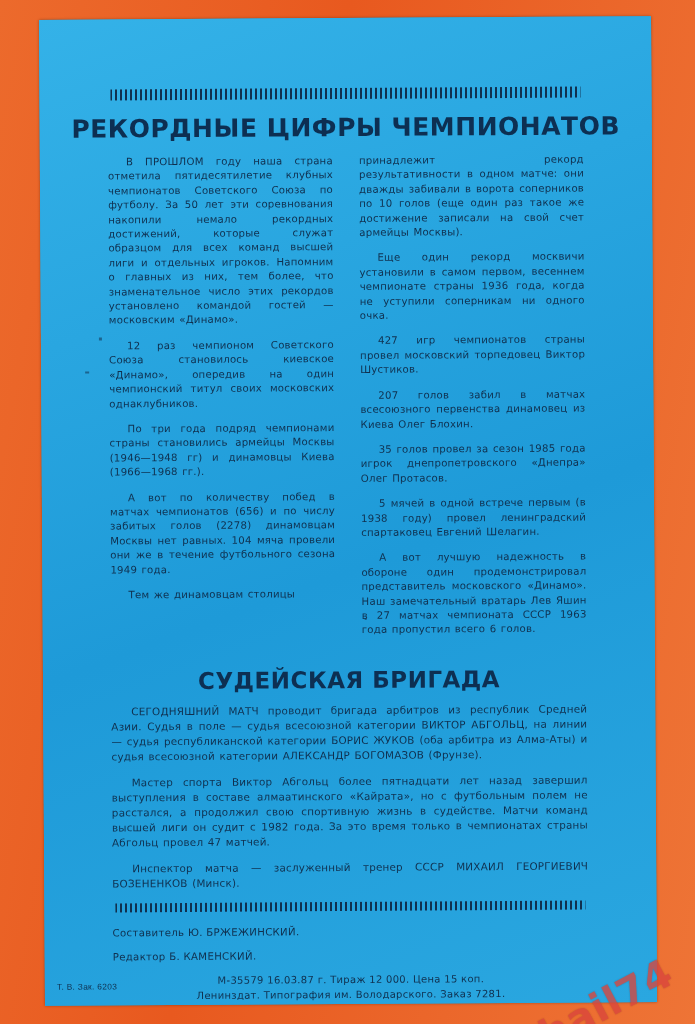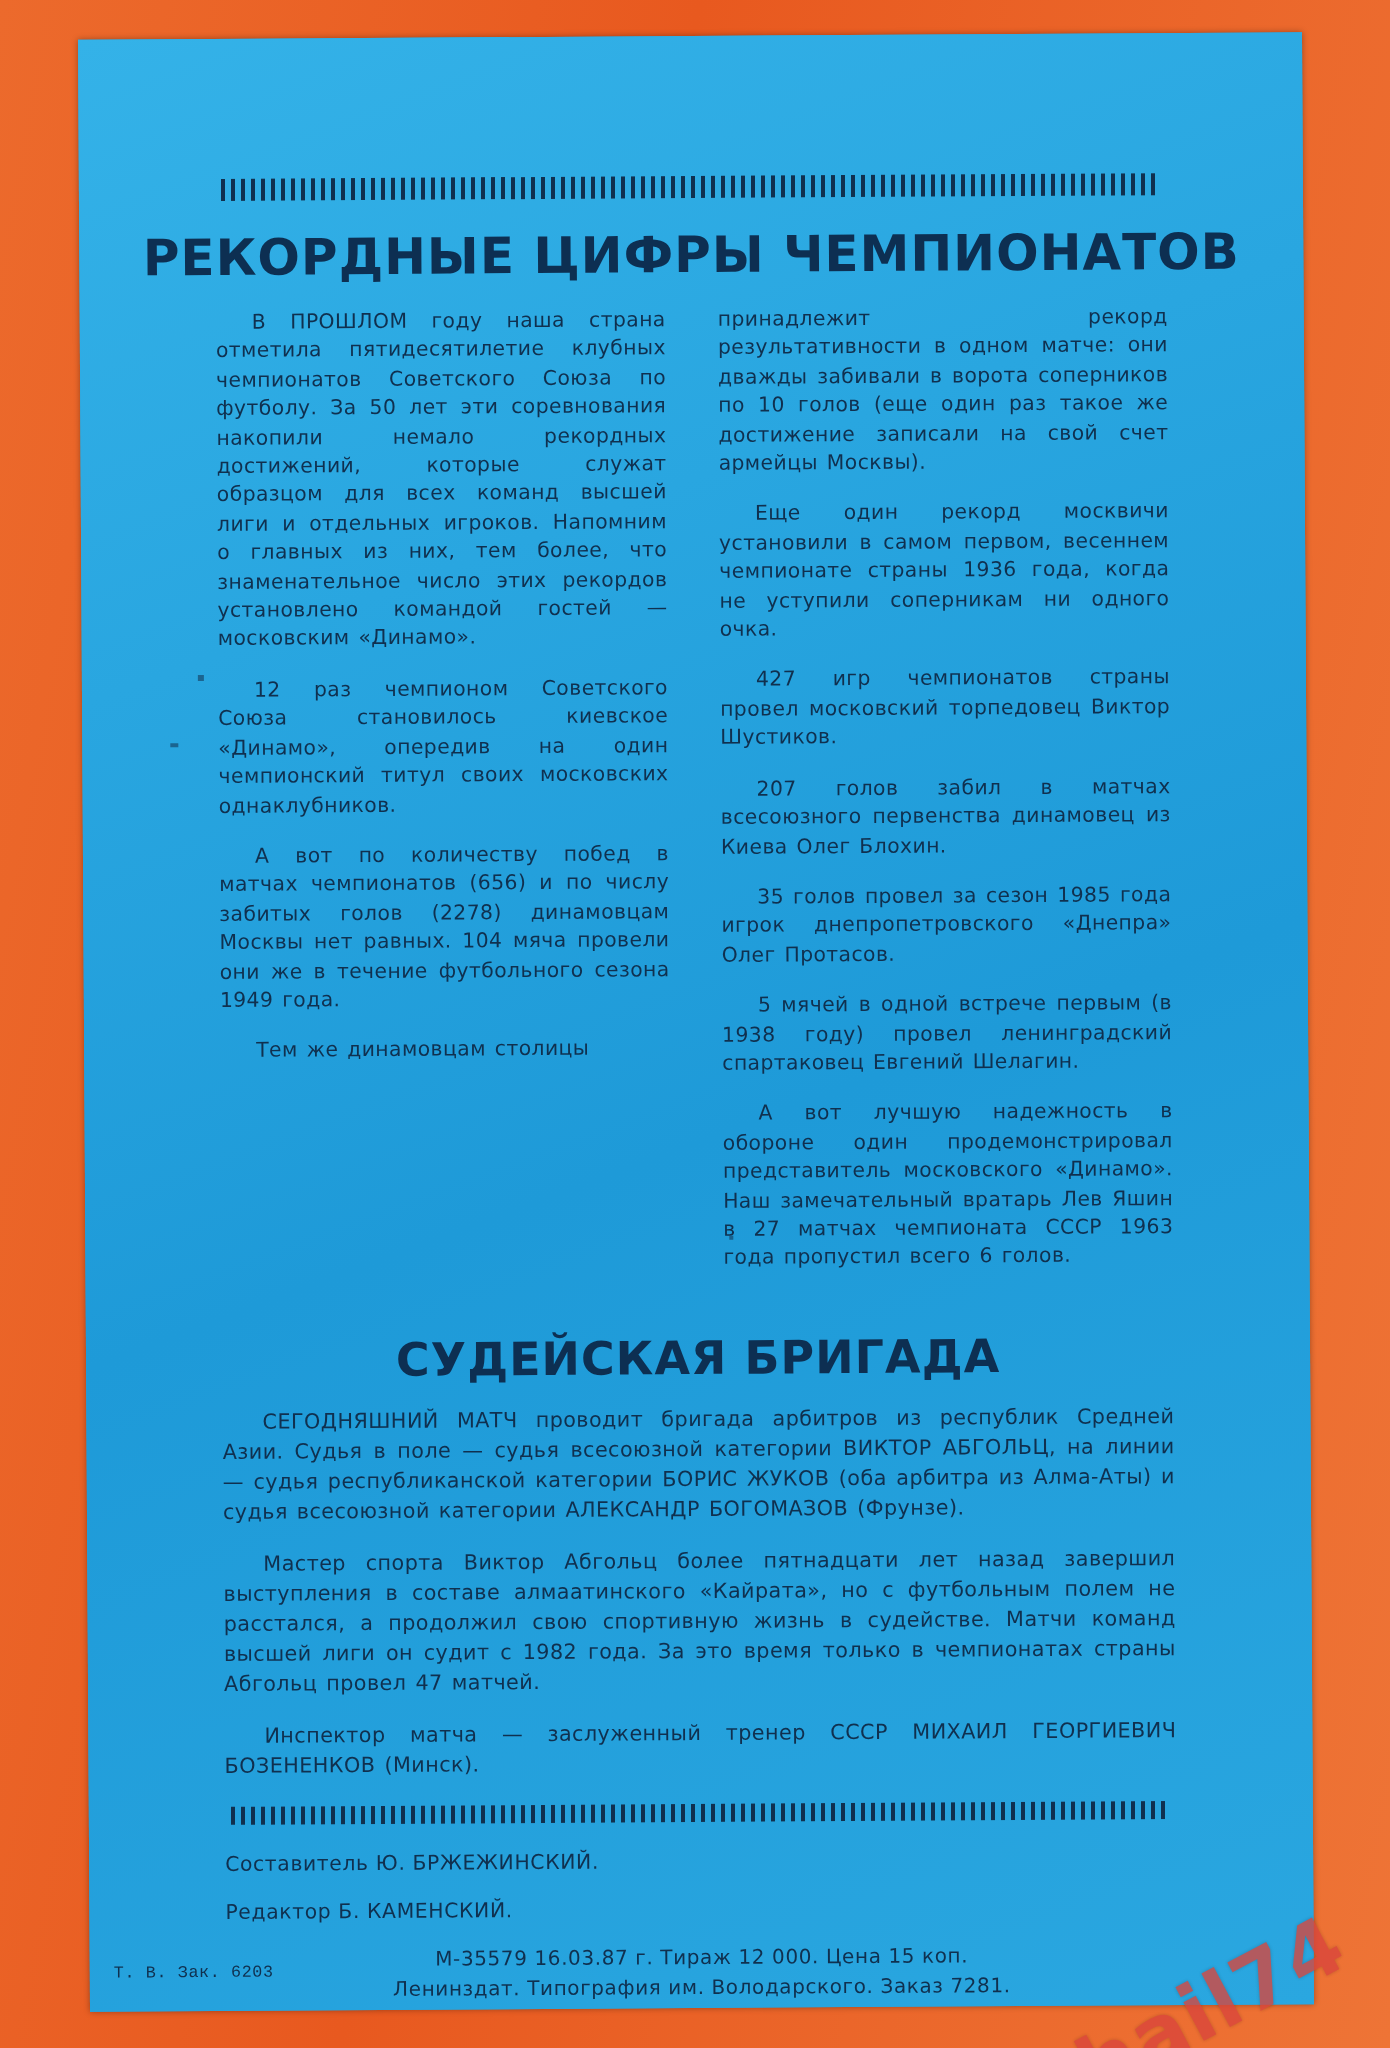--- a/index.html
+++ b/index.html
@@ -120,21 +120,21 @@
   .imprint {
     text-align: center;
     font-size: 10px;
     line-height: 15px;
     margin-top: 8px;
   }
   .tiny-left {
     position: absolute;
     left: 12px;
     bottom: 14px;
-    font-family: Liberation Mono, monospace;
+    font-family: Liberation Sans, sans-serif;
     font-size: 8.4px;
     color: #10304f;
     letter-spacing: 0.3px;
   }
 
   
   .speck {
     position: absolute;
     background: #10304f;
     opacity: 0.55;
@@ -167,20 +167,21 @@
   <div id="page-inner">
 
     <div class="rule top"></div>
 
     <h1 class="headline">РЕКОРДНЫЕ ЦИФРЫ ЧЕМПИОНАТОВ</h1>
 
     <div class="columns">
       <div class="col">
         <p class="body">В ПРОШЛОМ году наша страна отметила пятидесятилетие клубных чемпионатов Советского Союза по футболу. За 50 лет эти соревнования накопили немало рекордных достижений, которые служат образцом для всех команд высшей лиги и отдельных игроков. Напомним о главных из них, тем более, что знаменательное число этих рекордов установлено командой гостей — московским «Динамо».</p>
         <p class="body">12 раз чемпионом Советского Союза становилось киевское «Динамо», опередив на один чемпионский титул своих московских однаклубников.</p>
+        <p class="body">По три года подряд чемпионами страны становились армейцы Москвы (1946—1948 гг) и динамовцы Киева (1966—1968 гг.).</p>
         <p class="body">А вот по количеству побед в матчах чемпионатов (656) и по числу забитых голов (2278) динамовцам Москвы нет равных. 104 мяча провели они же в течение футбольного сезона 1949 года.</p>
         <p class="body">Тем же динамовцам столицы</p>
       </div>
       <div class="col">
         <p class="body noindent">принадлежит рекорд результативности в одном матче: они дважды забивали в ворота соперников по 10 голов (еще один раз такое же достижение записали на свой счет армейцы Москвы).</p>
         <p class="body">Еще один рекорд москвичи установили в самом первом, весеннем чемпионате страны 1936 года, когда не уступили соперникам ни одного очка.</p>
         <p class="body">427 игр чемпионатов страны провел московский торпедовец Виктор Шустиков.</p>
         <p class="body">207 голов забил в матчах всесоюзного первенства динамовец из Киева Олег Блохин.</p>
         <p class="body">35 голов провел за сезон 1985 года игрок днепропетровского «Днепра» Олег Протасов.</p>
         <p class="body">5 мячей в одной встрече первым (в 1938 году) провел ленинградский спартаковец Евгений Шелагин.</p>

